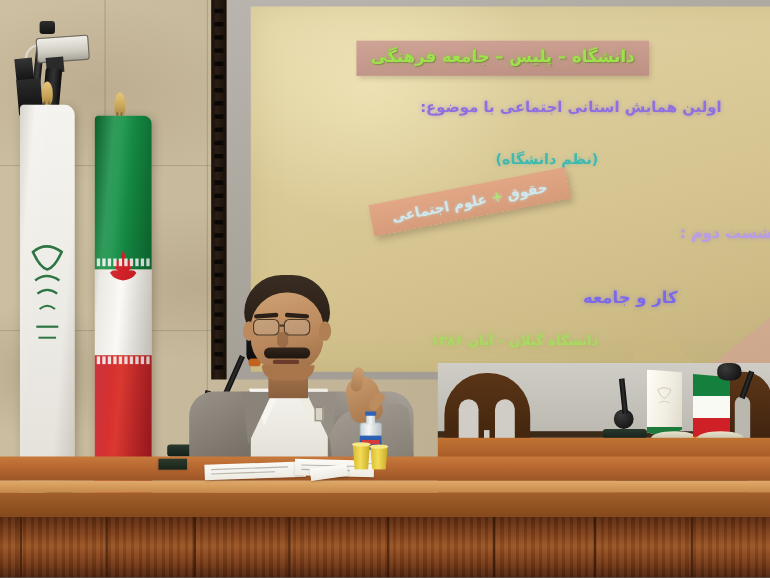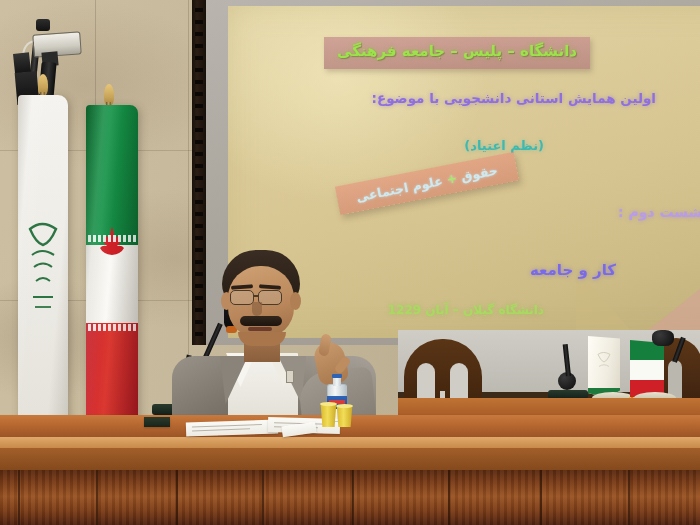--- a/index.html
+++ b/index.html
@@ -547,37 +547,37 @@
 
   <div class="screen-frame"></div>
   <div class="screen-proj">
     <div class="proj-glow"></div>
     <div class="tri-pink"></div>
     <div class="tri-pink2"></div>
 
     <div class="slide-title-band"></div>
     <div class="slide-txt st-title">دانشگاه – پلیس – جامعه فرهنگی</div>
 
-    <div class="slide-txt st-sub">اولین همایش استانی دانشجویی با موضوع:</div>
-
-    <div class="slide-txt st-topic">(نظم اعتیاد)</div>
+    <div class="slide-txt st-sub">اولین همایش استانی اجتماعی با موضوع:</div>
+
+    <div class="slide-txt st-topic">(نظم دانشگاه)</div>
 
     <div class="rot-band">
       <span>
         <em style="font-style:normal">حقوق</em>
         <em class="plus" style="font-style:normal">+</em>
         <em style="font-style:normal">علوم اجتماعی</em>
       </span>
     </div>
 
     <div class="slide-txt st-session">نشست دوم :</div>
 
     <div class="slide-txt st-theme">کار و جامعه</div>
 
-    <div class="slide-txt st-foot">دانشگاه گیلان – آبان 1229</div>
+    <div class="slide-txt st-foot">دانشگاه گیلان – آبان ۱۳۸۶</div>
   </div>
 
   <div class="dado"></div>
   <div class="dado-trim"></div>
 
   <div class="dark-col">
     <i style="top:8px"></i>
       <i style="top:20px"></i>
       <i style="top:32px"></i>
       <i style="top:44px"></i>

